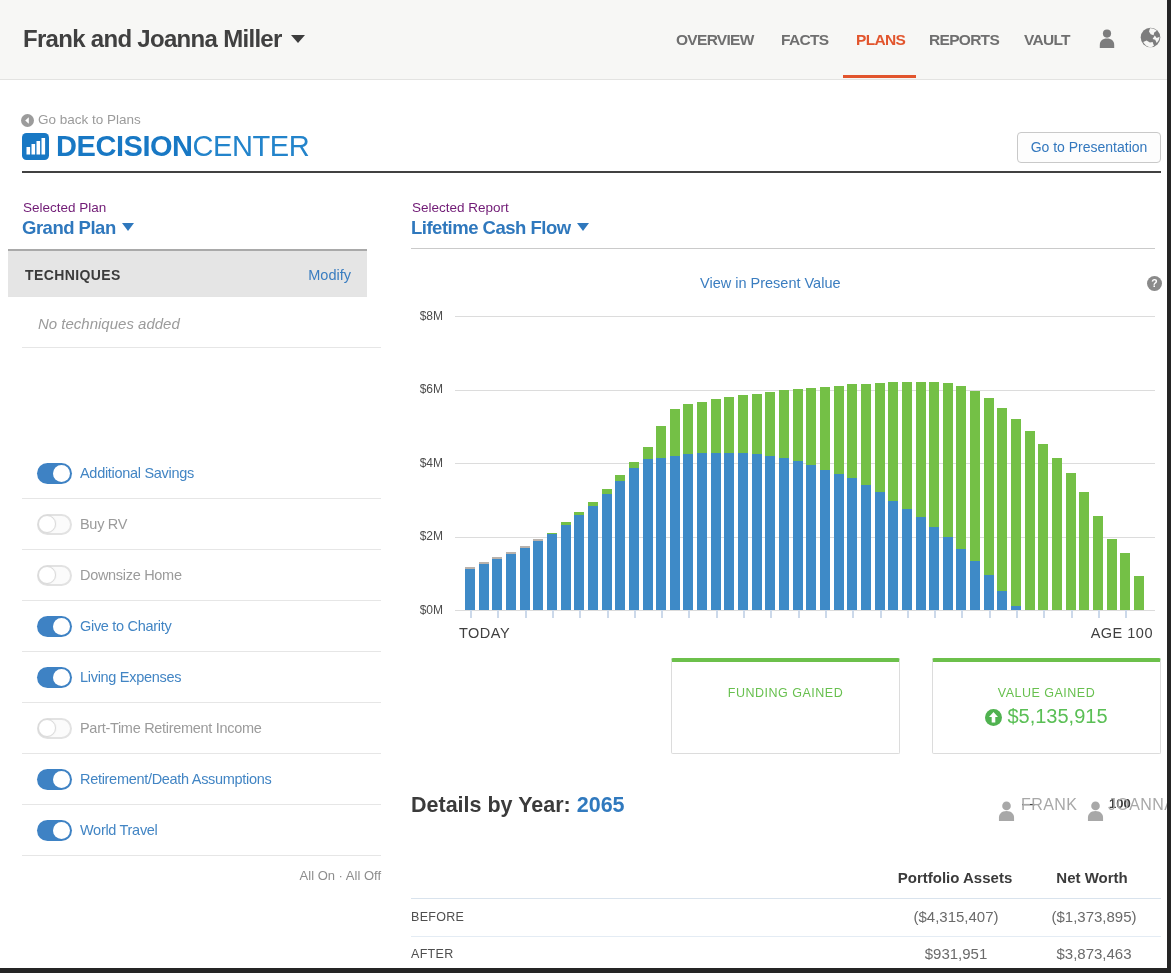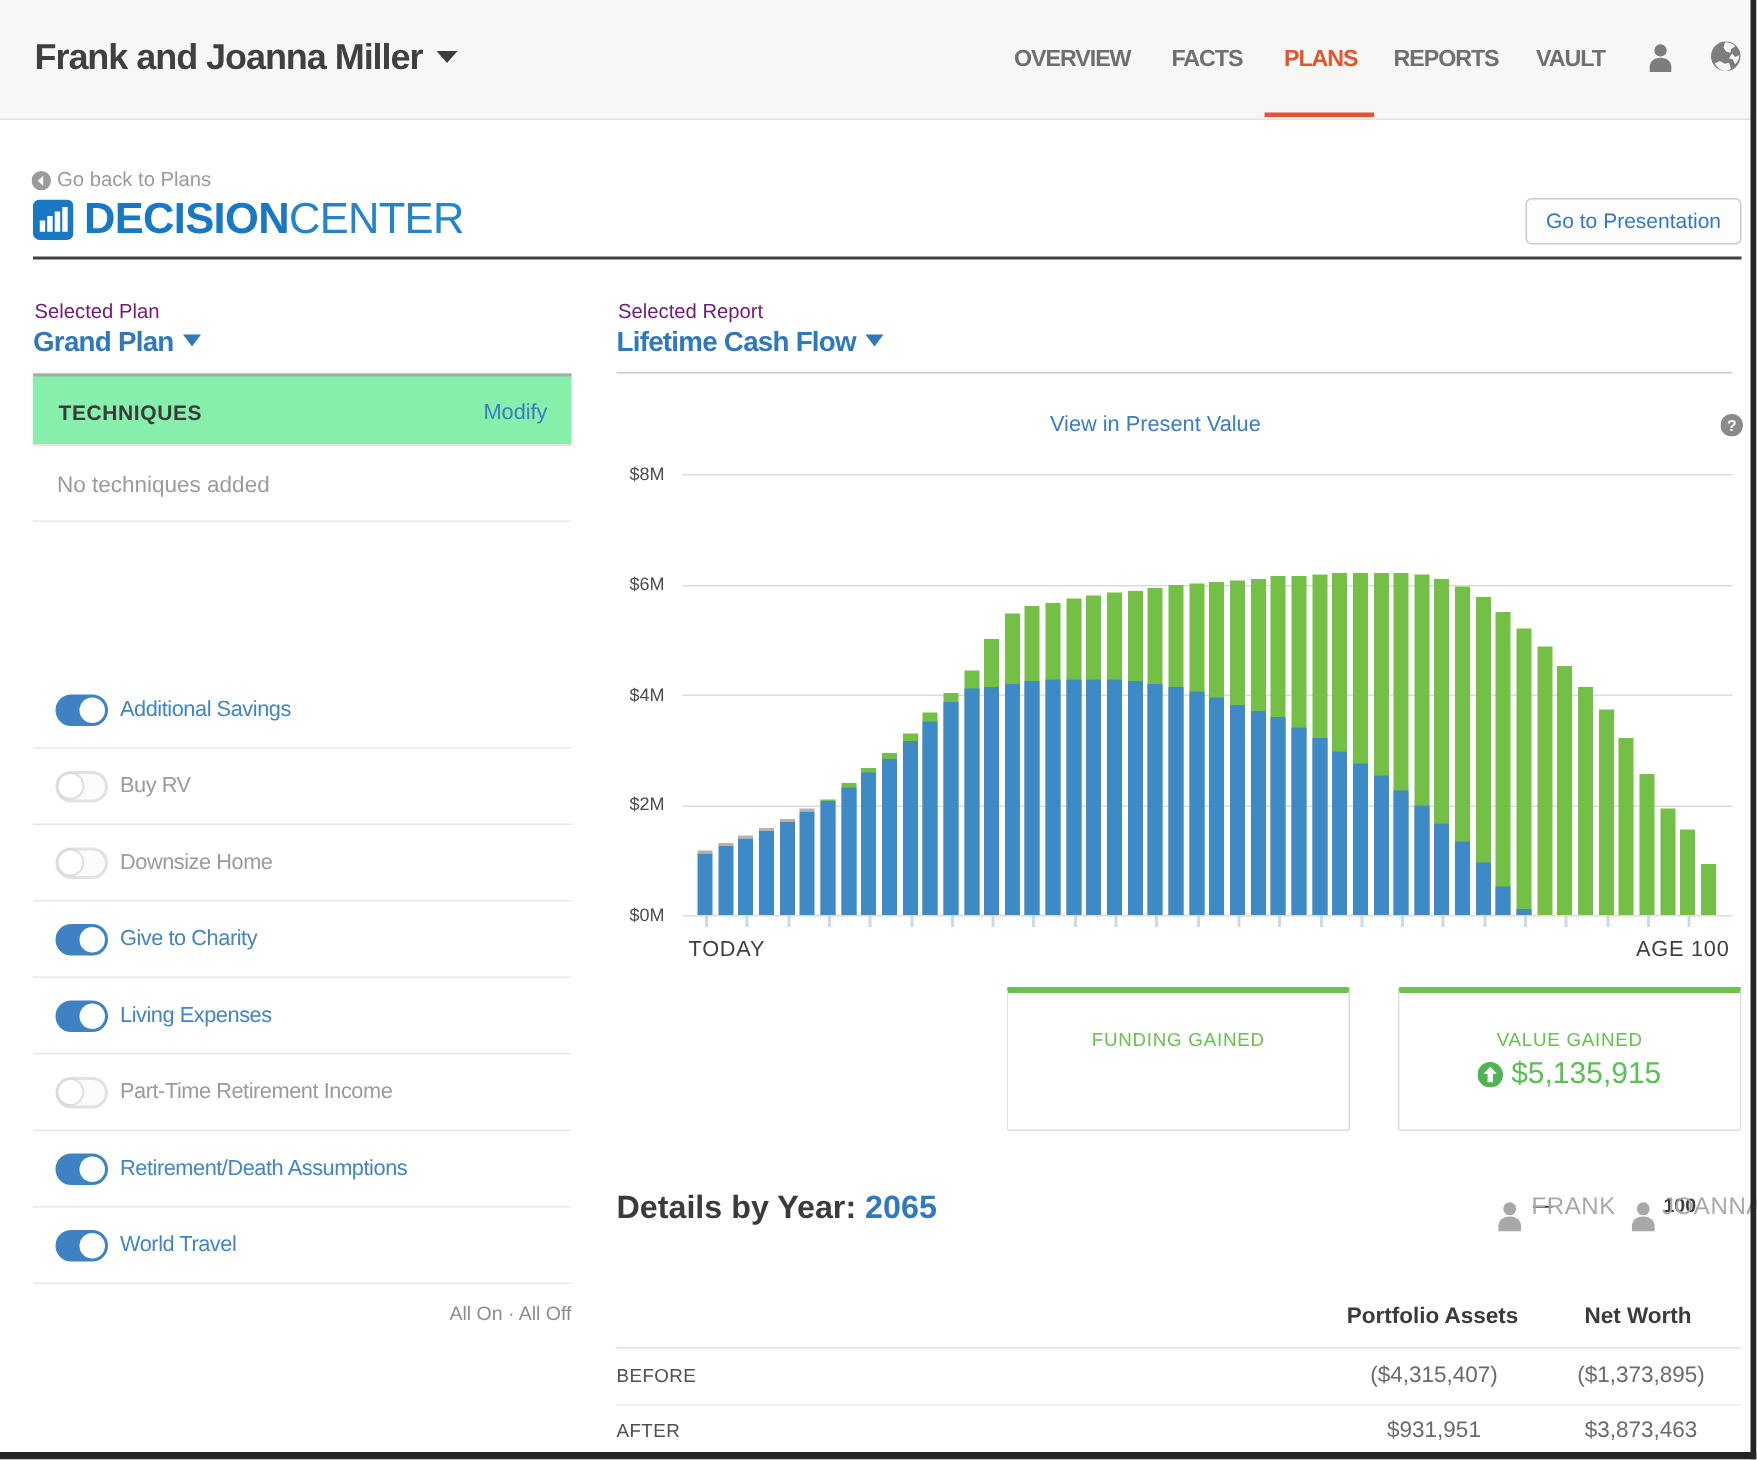--- a/index.html
+++ b/index.html
@@ -15,24 +15,24 @@
 #backic{position:absolute;left:21px;top:114px}
 #logoic{position:absolute;left:22px;top:133px}
 #logotxt{position:absolute;left:56px;top:130px;font-size:29px;font-weight:bold;color:#1878c4;letter-spacing:-0.45px}
 #logotxt .lt{font-weight:normal;color:#2384cb}
 #gopres{position:absolute;left:1017px;top:132px;width:144px;height:31px;border:1px solid #c9c9c9;border-radius:4px;background:#fdfdfd;color:#3378be;font-size:14px;text-align:center;line-height:29px}
 #darkhr{position:absolute;left:22px;top:171px;width:1139px;height:2px;background:#414141}
 
 .lab{position:absolute;font-size:13.5px;color:#701a75}
 .selname{position:absolute;font-size:18.5px;font-weight:bold;color:#2f78bd;letter-spacing:-0.5px}
 .selname .car{display:inline-block;vertical-align:3px;margin-left:6px;width:0;height:0;border-left:6.5px solid transparent;border-right:6.5px solid transparent;border-top:8px solid #2f78bd}
-.shead{position:absolute;left:22px;width:359px;height:48px;background:#86efac;border-bottom:1px solid #e4e4e4}
+.shead{position:absolute;left:8px;width:359px;height:48px;background:#e5e5e5;border-bottom:1px solid #e4e4e4}
 .shead .t{position:absolute;left:17px;top:16px;font-size:14px;font-weight:bold;color:#3b3b3b;letter-spacing:0.4px}
 .shead .r{position:absolute;right:16px;top:16px;font-size:14.5px;color:#3a7dc0}
-#notech{position:absolute;left:38px;top:315px;font-size:15px;color:#9b9b9b}
+#notech{position:absolute;left:38px;top:315px;font-size:15px;font-style:italic;color:#9b9b9b}
 .sep{position:absolute;left:22px;width:359px;height:1px;background:#e6e6e6}
 .tgl{position:absolute;left:37px;width:35px;height:21px;border-radius:11px}
 .tgl.on{background:#3e82c4}
 .tgl.on .knob{position:absolute;right:2px;top:2px;width:17px;height:17px;border-radius:50%;background:#fff}
 .tgl.off{background:#fbfbfb;border:2px solid #e2e2e2}
 .tgl.off .knob{position:absolute;left:-1px;top:-1px;width:18px;height:18px;border-radius:50%;background:#fff;border:1.5px solid #dadada;box-shadow:0 0 2px rgba(0,0,0,0.08)}
 .tlab{position:absolute;left:80px;font-size:14.5px;letter-spacing:-0.3px}
 .tlab.on{color:#4285c4}
 .tlab.off{color:#9b9b9b}
 #allon{position:absolute;left:22px;top:868px;width:359px;text-align:right;font-size:13px;color:#8d8d8d}

